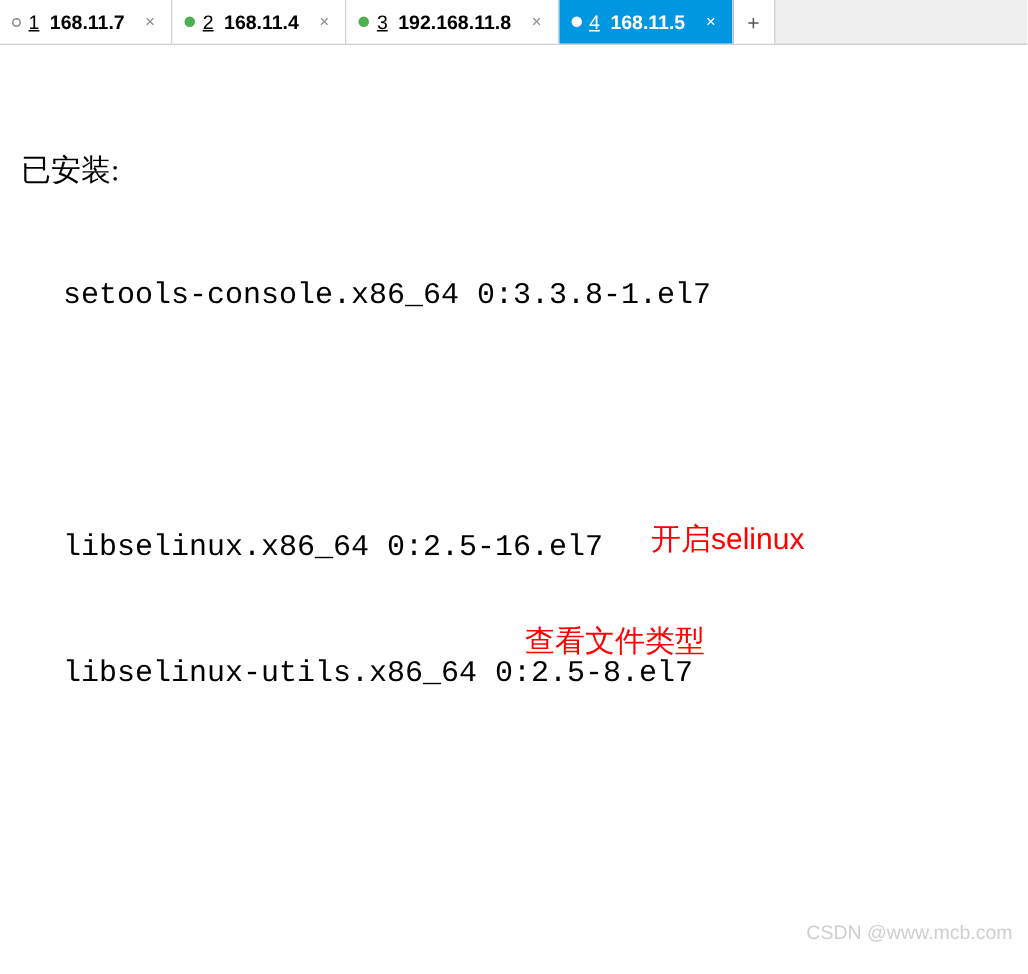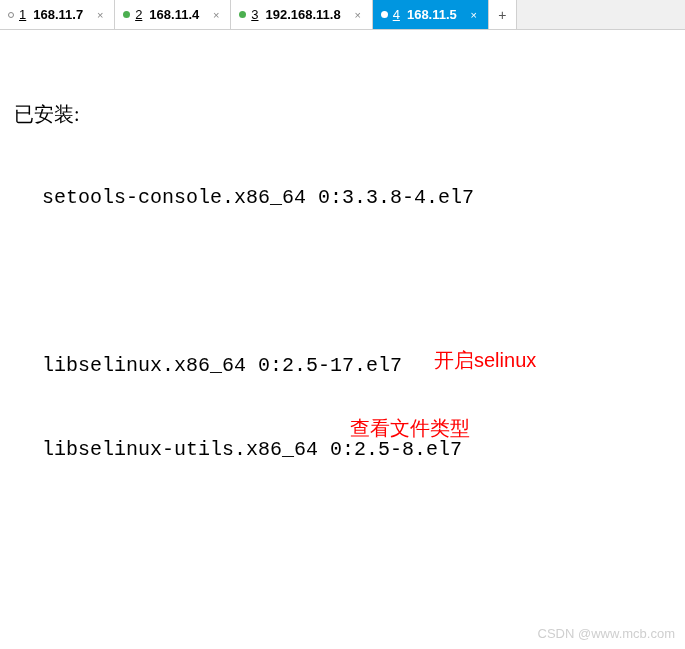--- a/index.html
+++ b/index.html
@@ -99,21 +99,21 @@
     }
     .annotation {
       position: absolute;
       color: #ff0000;
       font-size: 20px;
       font-family: "Microsoft YaHei", Arial, sans-serif;
       white-space: nowrap;
     }
     .watermark {
       position: absolute;
-      bottom: 8px;
+      bottom: 20px;
       right: 10px;
       color: #cfcfcf;
       font-size: 13px;
       font-family: Arial, sans-serif;
     }
   </style>
 </head>
 <body>
 
 <div class="tab-bar">
@@ -141,23 +141,23 @@
     <span class="label">168.11.5</span>
     <span class="close">×</span>
   </div>
   <div class="new-tab">
     <span>+</span>
   </div>
 </div>
 
 <div class="terminal">
   <div class="section-header">已安装:</div>
-  <div class="indent">setools-console.x86_64 0:3.3.8-4.el7</div>
+  <div class="indent">setools-console.x86_64 0:3.3.8-1.el7</div>
   <div class="blank"></div>
-  <div class="indent">libselinux.x86_64 0:2.5-17.el7</div>
+  <div class="indent">libselinux.x86_64 0:2.5-16.el7</div>
   <div class="indent">libselinux-utils.x86_64 0:2.5-8.el7</div>
   
   
   
   
   
   
   
   
   

